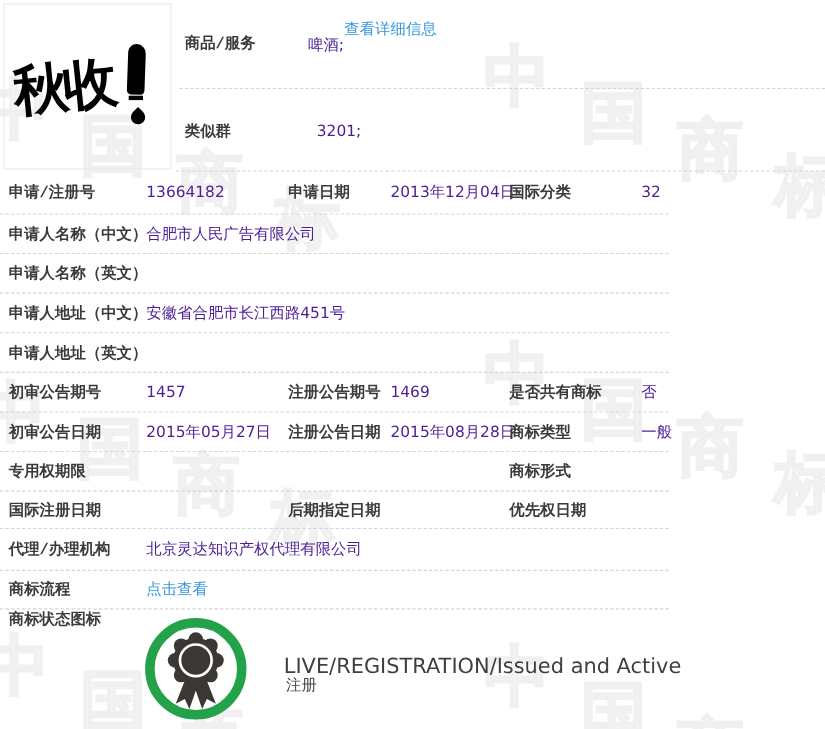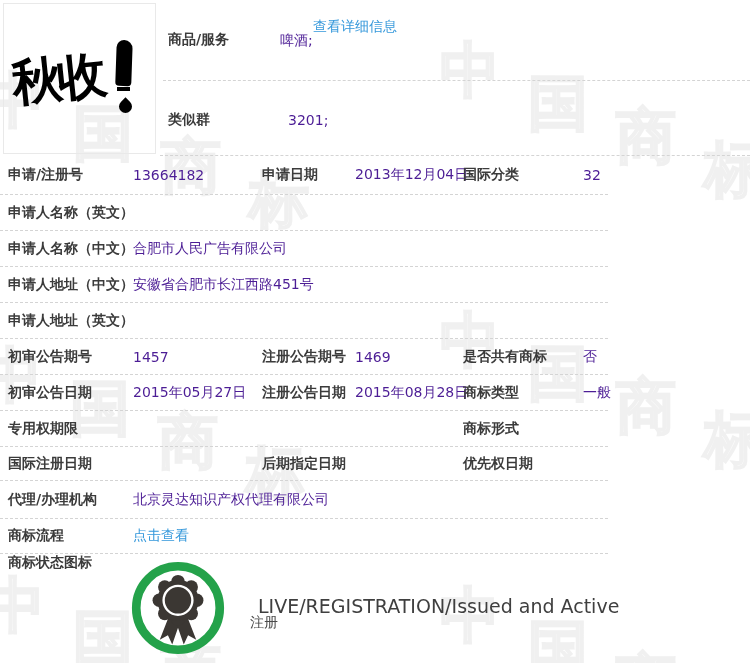--- a/index.html
+++ b/index.html
@@ -29,35 +29,35 @@
   .tube {
     position:absolute; left:112px; top:36px; width:16px; height:46px;
     background:#000; border-radius:8px 9px 4px 4px; transform:rotate(2deg);
   }
   .tube-cap { position:absolute; left:113px; top:83px; width:13px; height:4px; background:#000; }
   .drop {
     position:absolute; left:115px; top:96px; width:13px; height:13px;
     background:#000; border-radius:0 50% 50% 50%; transform:rotate(45deg);
   }
   
-  .lab { position:absolute; font-size:14px; font-weight:bold; color:#3b3b3b; white-space:nowrap; z-index:3; }
+  .lab { position:absolute; font-size:14px; font-weight:bold; color:#3b3b3b; white-space:nowrap; z-index:3;font-family:Liberation Mono, monospace; }
   .val { position:absolute; font-size:14px; color:#4c1d95; white-space:nowrap; z-index:3; }
   .link { color:#3598db; text-decoration:none; cursor:pointer; }
   .dash { position:absolute; border-top:1px dashed #d4d4d4; z-index:1; }
   
   .rows { position:absolute; left:0; top:156px; width:750px; z-index:2; }
   .row { position:relative; width:608px; border-bottom:1px dashed #d4d4d4; }
   .row .lab, .row .val { top:50%; transform:translateY(-50%); }
   .h39{height:39px} .h36{height:36px} .h34{height:34px} .h38{height:38px} .h35{height:35px}
   .x-l1{left:8px} .x-v1{left:133px} .x-l2{left:262px} .x-v2{left:355px} .x-l3{left:463px} .x-v3{left:583px}
   
   .status-row { position:relative; width:750px; height:111px; border-bottom:none; }
   .badge { position:absolute; left:130px; top:6px; width:96px; height:96px; }
   .st-line1 { position:absolute; left:258px; top:41px; font-size:19px; color:#3f3f3f; white-space:nowrap; }
-  .st-line2 { position:absolute; left:250px; top:60px; font-size:14px; color:#4a4a4a; white-space:nowrap; }
+  .st-line2 { position:absolute; left:260px; top:60px; font-size:14px; color:#4a4a4a; white-space:nowrap; }
 </style>
 </head>
 <body>
 
 <div class="page">
 
   <div class="wm">
       <span class="wm-char" style="left: -15px; top: 70px;">中</span>
       <span class="wm-char" style="left: 73px; top: 103px;">国</span>
       <span class="wm-char" style="left: 161px; top: 136px;">商</span>
@@ -102,27 +102,27 @@
     <div class="row h39">
       <span class="lab x-l1">申请/注册号</span>
       <span class="val x-v1">13664182</span>
       <span class="lab x-l2">申请日期</span>
       <span class="val x-v2">2013年12月04日</span>
       <span class="lab x-l3">国际分类</span>
       <span class="val x-v3">32</span>
     </div>
 
     <div class="row h36">
+      <span class="lab x-l1">申请人名称（中文）</span>
+      <span class="val x-v1">合肥市人民广告有限公司</span>
+    </div>
+
+    <div class="row h36">
       <span class="lab x-l1">申请人名称（英文）</span>
       <span class="val x-v1"></span>
-    </div>
-
-    <div class="row h36">
-      <span class="lab x-l1">申请人名称（中文）</span>
-      <span class="val x-v1">合肥市人民广告有限公司</span>
     </div>
 
     <div class="row h36">
       <span class="lab x-l1">申请人地址（中文）</span>
       <span class="val x-v1">安徽省合肥市长江西路451号</span>
     </div>
 
     <div class="row h36">
       <span class="lab x-l1">申请人地址（英文）</span>
       <span class="val x-v1"></span>

